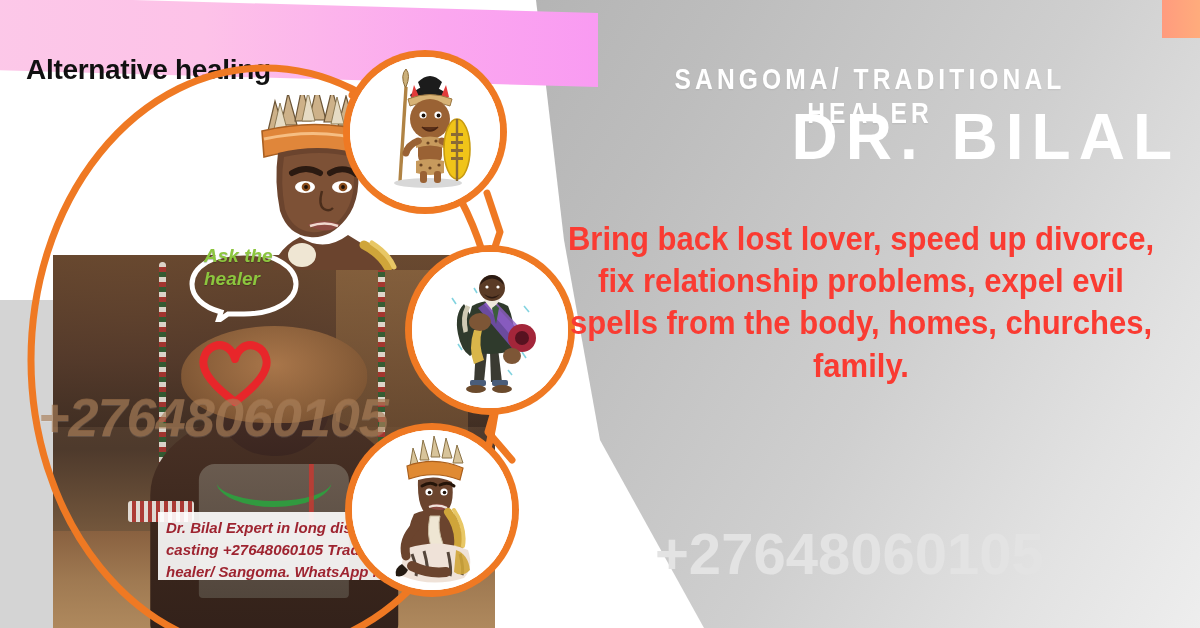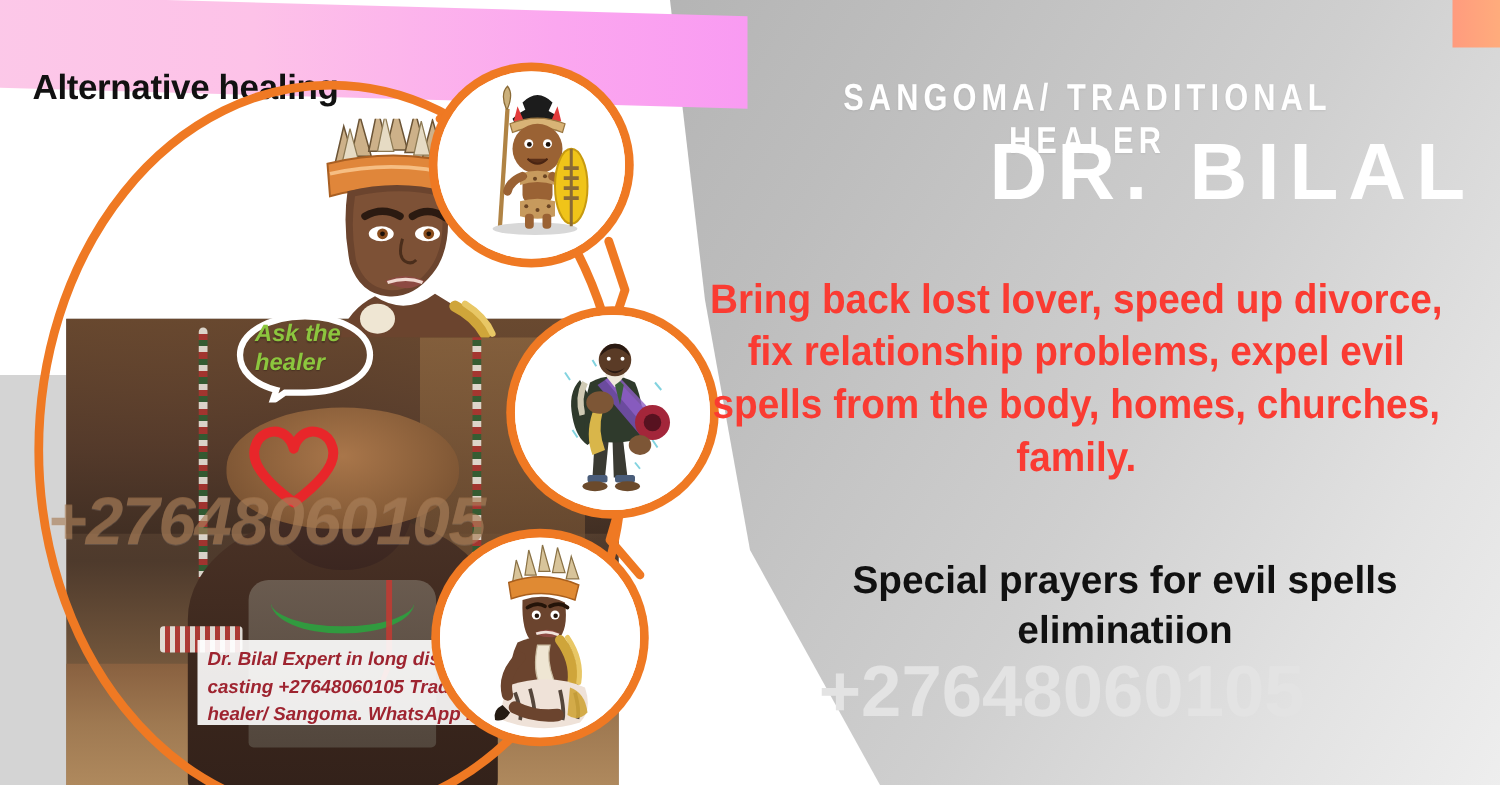--- a/index.html
+++ b/index.html
@@ -180,21 +180,21 @@
   
   .heart{
     position:absolute;left:196px;top:338px;width:78px;height:70px;
   }
 
   
   .bubble{
     position:absolute;left:188px;top:250px;width:112px;height:72px;
   }
   .bubble-text{
-    position:absolute;left:204px;top:256px;width:96px;
+    position:absolute;left:204px;top:244px;width:96px;
     color:#8cc63e;font-size:19px;font-weight:bold;font-style:italic;
     line-height:1.22;font-family:"Liberation Sans", sans-serif;
     text-shadow:0 1px 1px rgba(0,0,0,.25);
   }
 
   
   .caption{
     position:absolute;left:158px;top:512px;width:252px;height:68px;
     background:rgba(255,255,255,0.90);
     color:#9e2430;font-size:15px;font-style:italic;font-weight:bold;
@@ -459,16 +459,15 @@
       <path d="M64 96 q-14 14 -10 30" stroke="#6b442e" stroke-width="9" fill="none" stroke-linecap="round"></path>
       <path d="M60 136 q16 8 34 6" stroke="#6b442e" stroke-width="10" fill="none" stroke-linecap="round"></path>
 
       <path d="M50 134 q-8 4 -6 12 q8 2 12 -6 z" fill="#241a12"></path>
     </svg>
   </div>
 
   <div class="kicker">SANGOMA/ TRADITIONAL HEALER</div>
   <div class="brand">DR. BILAL</div>
   <div class="services">Bring back lost lover, speed up divorce, fix relationship problems, expel evil spells from the body, homes, churches, family.</div>
-  <div class="prayers">Special prayers for  evil spells eliminatiion</div>
   <div class="phone-watermark">+27648060105</div>
 
 </div>
 
 </body></html>

